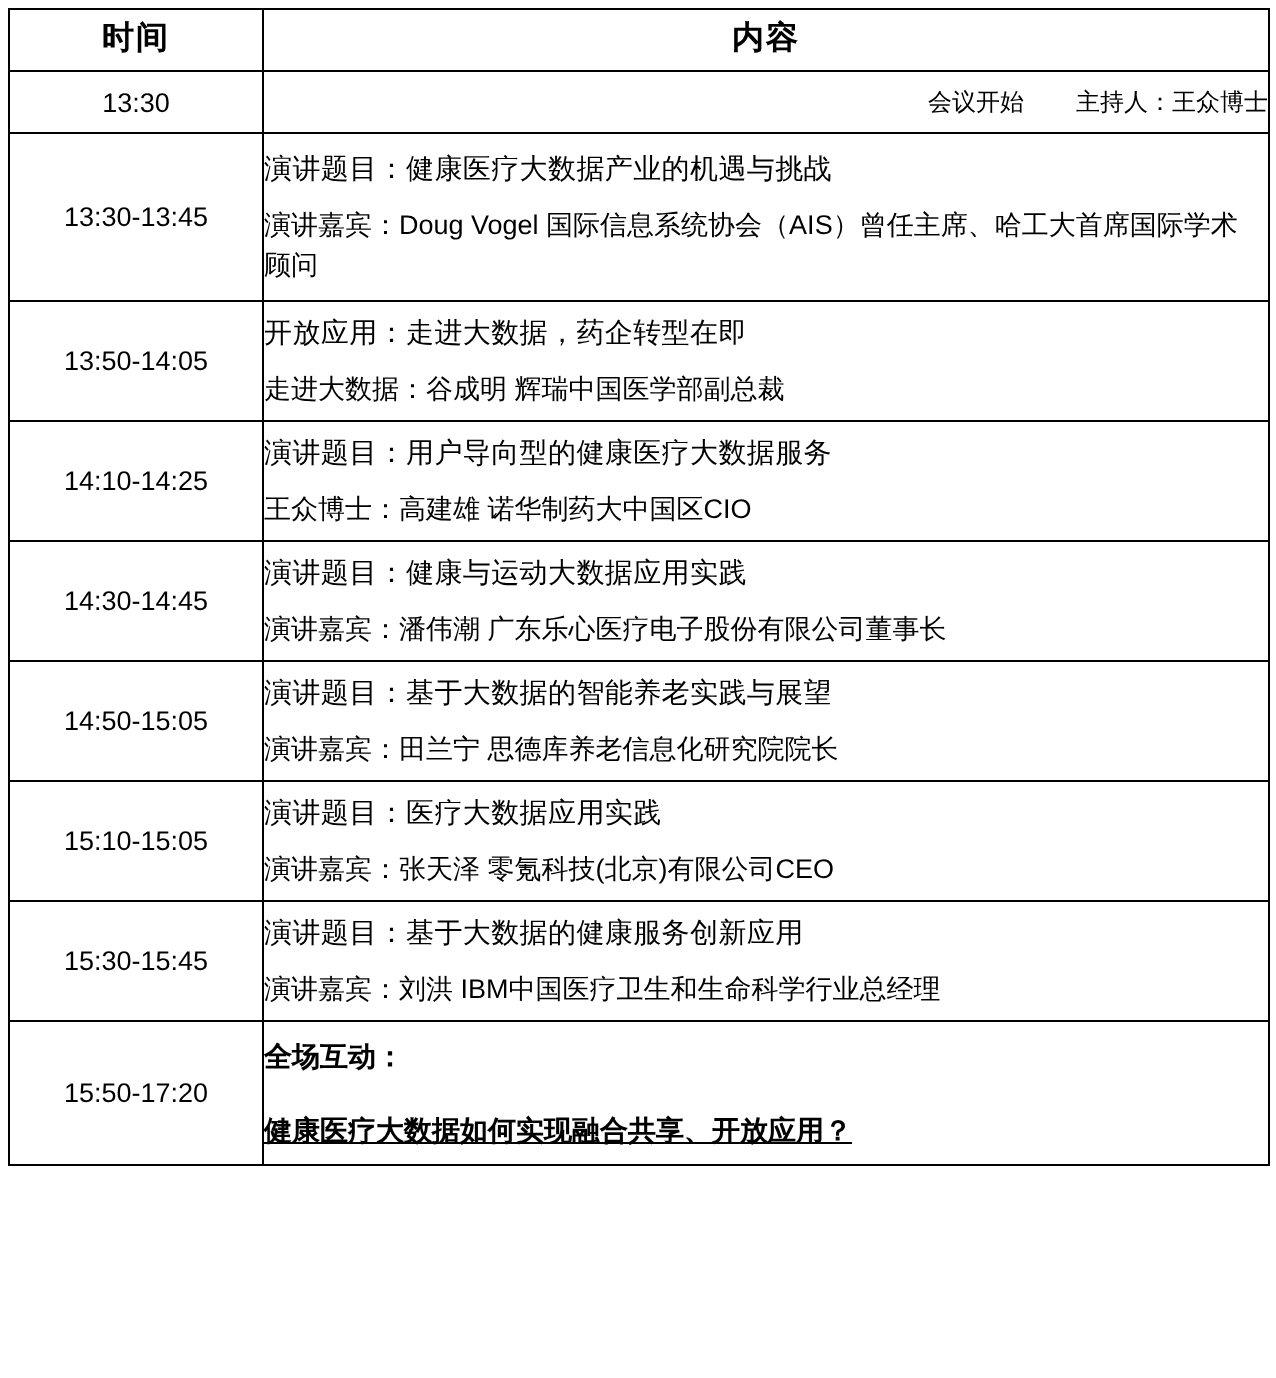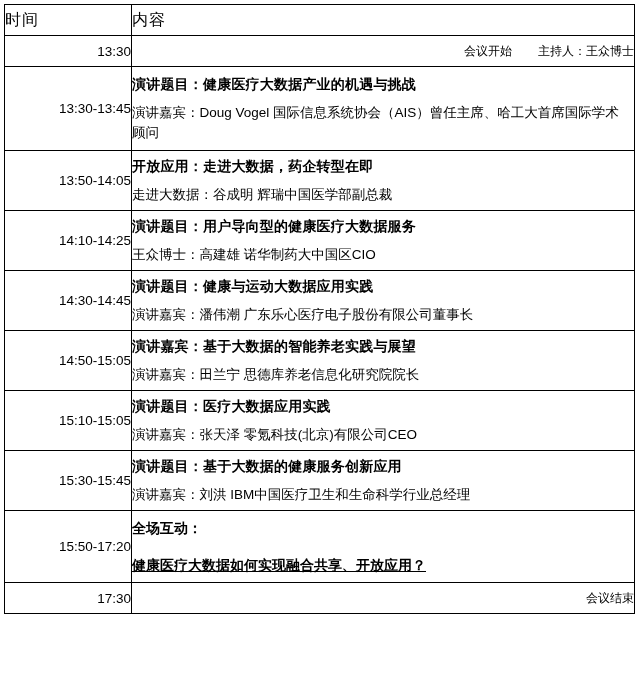--- a/index.html
+++ b/index.html
@@ -25,39 +25,39 @@
   }
   table.schedule td, table.schedule th {
     border: 1px solid #000;
     vertical-align: middle;
     padding: 0;
   }
   col.time-col { width: 127px; }
   col.content-col { width: 503px; }
 
   .hdr {
-    text-align: left;
+    text-align: center;
     font-size: 16px;
-    font-weight: normal;
+    font-weight: bold;
     height: 30px;
     line-height: 30px;
     letter-spacing: 1px;
   }
   .time-cell {
-    text-align: right;
+    text-align: center;
     font-size: 13.5px;
     letter-spacing: 0px;
   }
   .content-cell {
     padding: 5px 8px 5px 8px;
     font-size: 13.5px;
     line-height: 1.5;
   }
   .line-title {
-    font-weight: bold;
+    font-weight: normal;
     font-size: 14px;
     margin: 2px 0 2px 0;
     letter-spacing: 0.2px;
   }
   .line-guest {
     font-size: 13.5px;
     margin: 8px 14px 2px 0;
   }
   .single-line {
     font-size: 12px;
@@ -135,21 +135,21 @@
         <td class="time-cell">14:30-14:45</td>
         <td class="content-cell">
           <div class="line-title">演讲题目：健康与运动大数据应用实践</div>
           <div class="line-guest">演讲嘉宾：潘伟潮 广东乐心医疗电子股份有限公司董事长</div>
         </td>
       </tr>
 
       <tr class="row-h-std">
         <td class="time-cell">14:50-15:05</td>
         <td class="content-cell">
-          <div class="line-title">演讲嘉宾：基于大数据的智能养老实践与展望</div>
+          <div class="line-title">演讲题目：基于大数据的智能养老实践与展望</div>
           <div class="line-guest">演讲嘉宾：田兰宁 思德库养老信息化研究院院长</div>
         </td>
       </tr>
 
       <tr class="row-h-std">
         <td class="time-cell">15:10-15:05</td>
         <td class="content-cell">
           <div class="line-title">演讲题目：医疗大数据应用实践</div>
           <div class="line-guest">演讲嘉宾：张天泽 零氪科技(北京)有限公司CEO</div>
         </td>
@@ -164,21 +164,15 @@
       </tr>
 
       <tr class="row-h-final">
         <td class="time-cell">15:50-17:20</td>
         <td class="content-cell final-cell">
           <div class="final-line">全场互动：</div>
           <div class="final-line second">健康医疗大数据如何实现融合共享、开放应用？</div>
         </td>
       </tr>
 
-      <tr class="row-h-small">
-        <td class="time-cell">17:30</td>
-        <td class="single-line">
-          <span>会议结束</span>
-        </td>
-      </tr>
     </tbody>
   </table>
 </div>
 
 </body></html>

